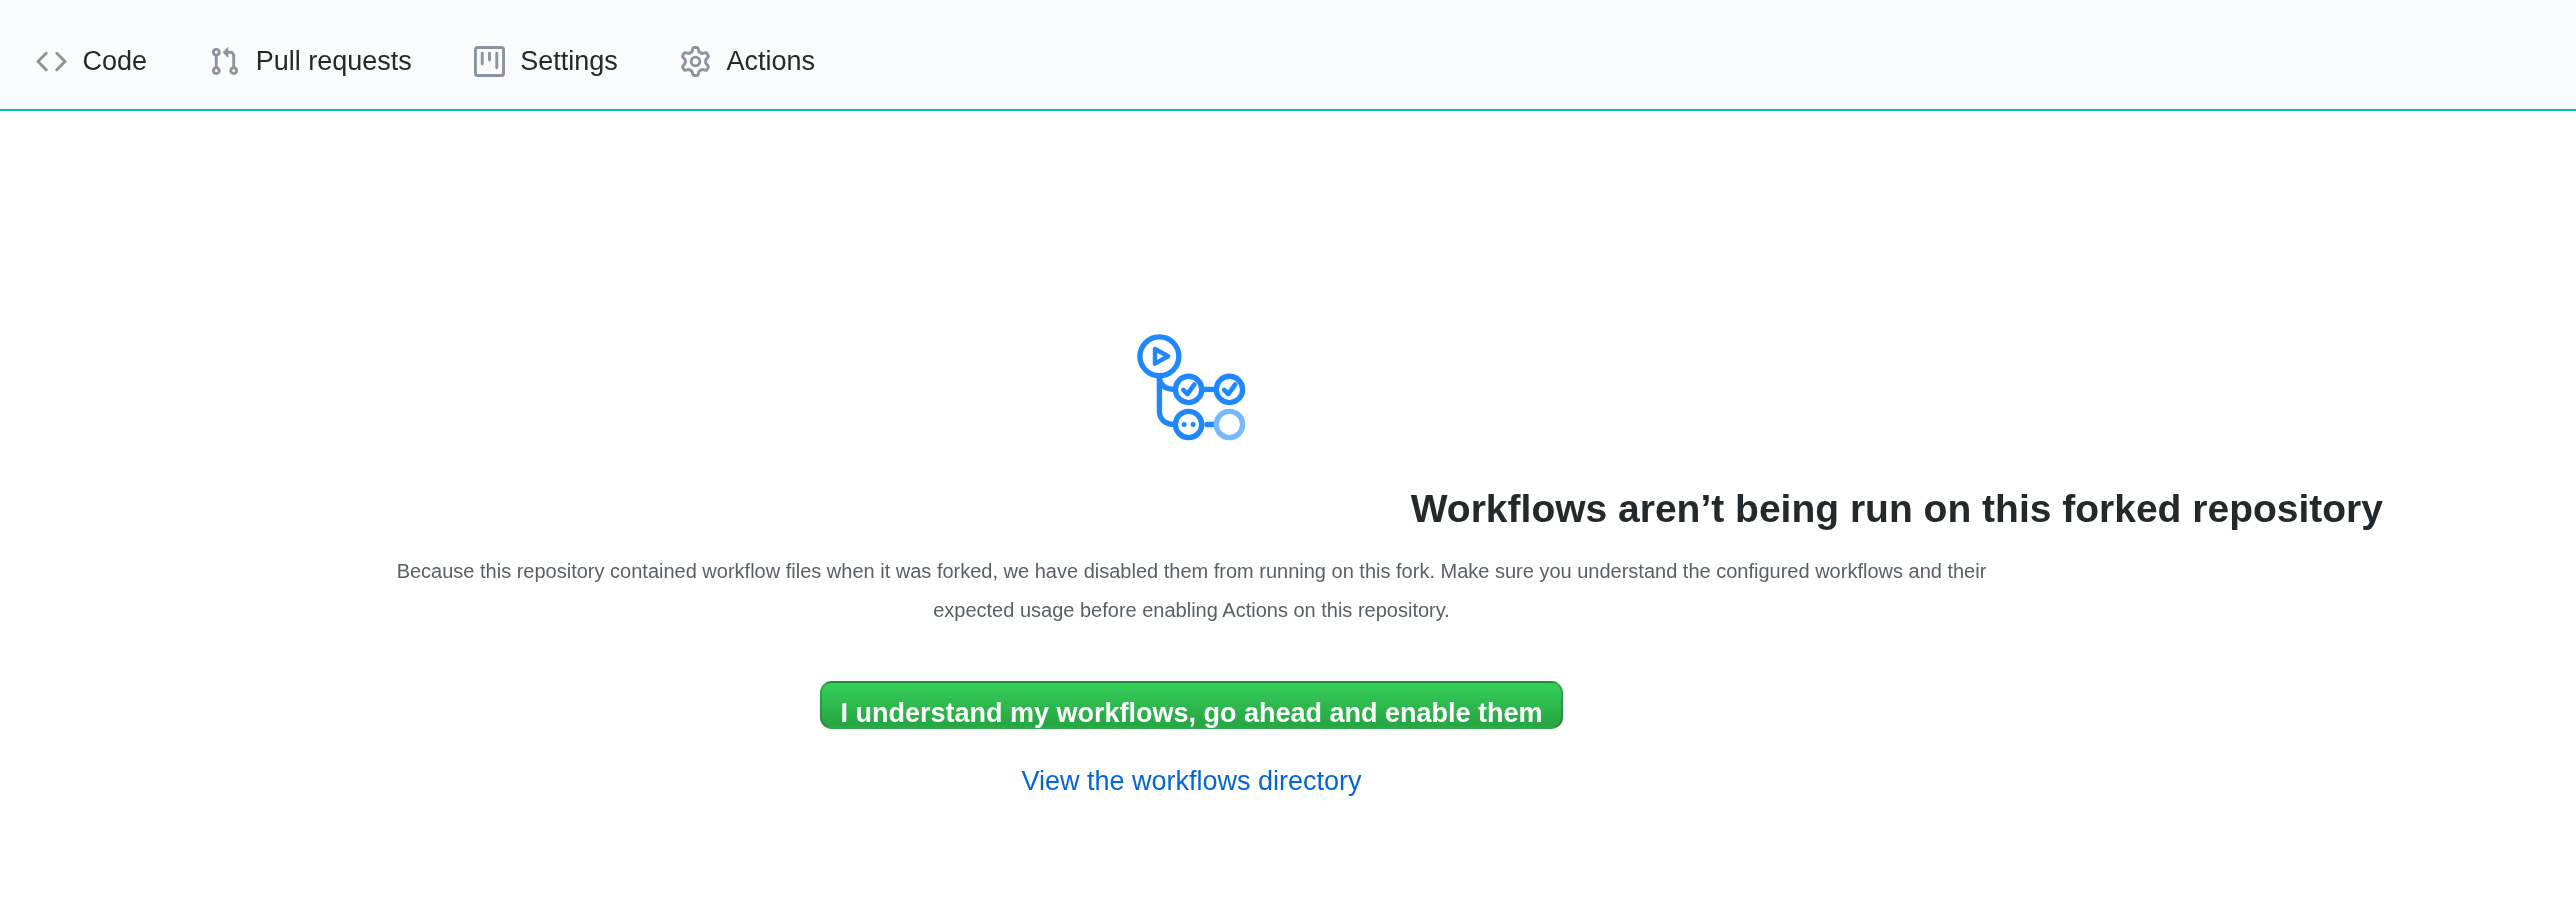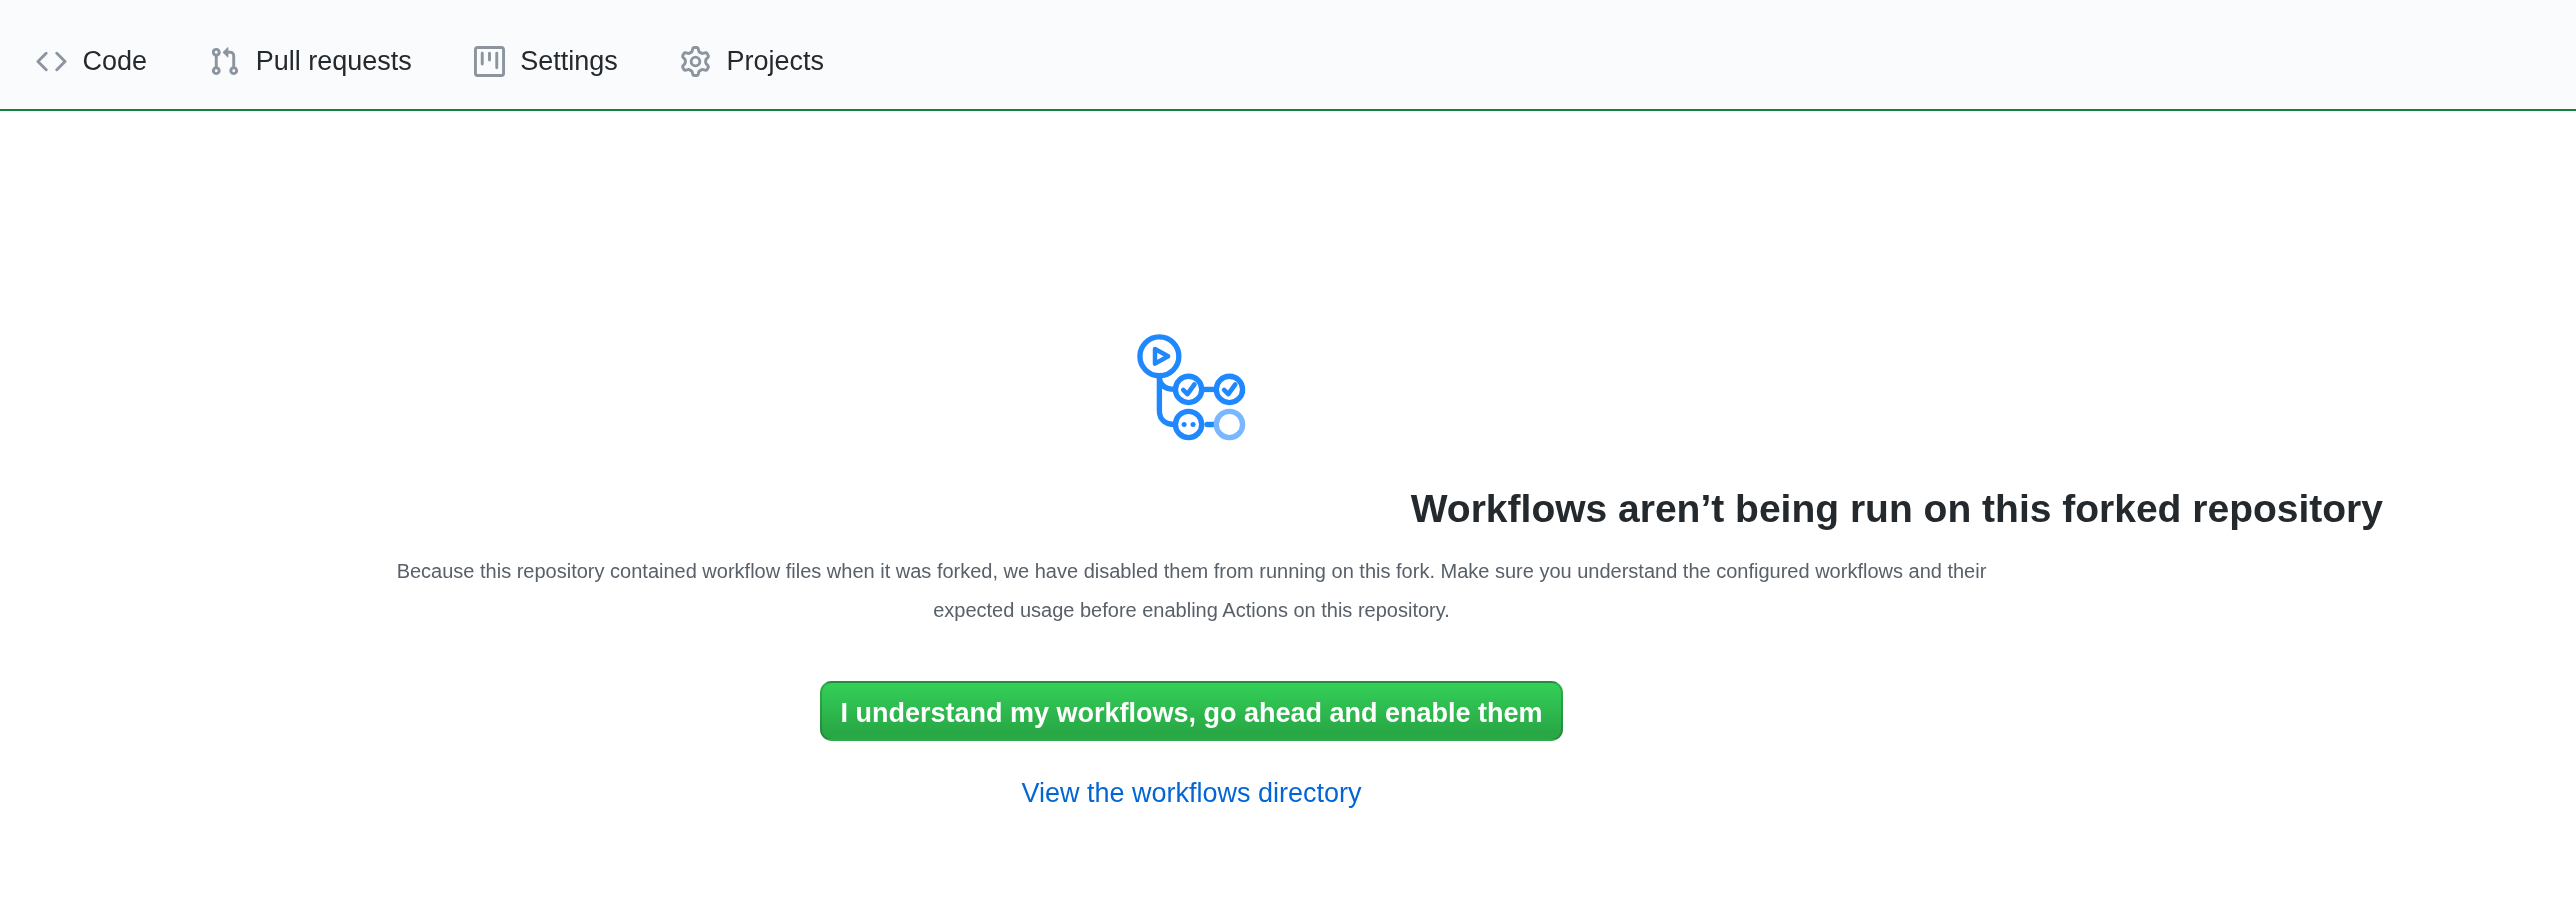--- a/index.html
+++ b/index.html
@@ -9,21 +9,21 @@
     font-family:"Liberation Sans","DejaVu Sans",sans-serif;
     color:#24292e;
     overflow:hidden;
     -webkit-font-smoothing:antialiased;
   }
   
   .tabbar{
     box-sizing:border-box;
     height:111px;
     background:#fafbfc;
-    border-bottom:2px solid #15803d;
+    border-bottom:2px solid #14b8a6;
     display:flex;
     align-items:stretch;
     padding:13.7px 0 0 4.9px;
     text-align:center;
   }
   .tab{
     position:relative;
     display:flex;
     align-items:center;
     padding:0 31px;
@@ -73,21 +73,21 @@
     margin:19px auto 0;
     max-width:1603px;
     font-size:20px;
     line-height:39px;
     color:#586069;
   }
   .btn-enable{
     margin-top:51px;
     display:inline-block;
     box-sizing:border-box;
-    height:60px;
+    height:48px;
     padding:0 18px;
     font-family:inherit;
     font-size:27px;
     font-weight:700;
     line-height:61px;
     color:#ffffff;
     background-color:#28a745;
     background-image:linear-gradient(-180deg,#34d058 0%,#28a745 90%);
     border:2px solid rgba(27,31,35,0.2);
     border-radius:11.7px;
@@ -134,21 +134,21 @@
     </span>
     <span class="tab-label">Settings</span>
   </a>
 
   <a class="tab">
     <span class="octicon">
       <svg viewBox="0 0 16 16" fill="currentColor" aria-hidden="true">
           <path d="M8 0a8.2 8.2 0 0 1 .701.031C9.444.095 9.99.645 10.16 1.29l.288 1.107c.018.066.079.158.212.224.231.114.454.243.668.386.123.082.233.09.299.071l1.103-.303c.644-.176 1.392.021 1.82.63.27.385.506.792.704 1.218.315.675.111 1.422-.364 1.891l-.814.806c-.049.048-.098.147-.088.294.016.257.016.515 0 .772-.01.147.038.246.088.294l.814.806c.475.469.679 1.216.364 1.891a7.977 7.977 0 0 1-.704 1.217c-.428.61-1.176.807-1.82.63l-1.102-.302c-.067-.019-.177-.011-.3.071a5.909 5.909 0 0 1-.668.386c-.133.066-.194.158-.211.224l-.29 1.106c-.168.646-.715 1.196-1.458 1.26a8.006 8.006 0 0 1-1.402 0c-.743-.064-1.289-.614-1.458-1.26l-.289-1.106c-.018-.066-.079-.158-.212-.224a5.738 5.738 0 0 1-.668-.386c-.123-.082-.233-.09-.299-.071l-1.103.303c-.644.176-1.392-.021-1.82-.63a8.12 8.12 0 0 1-.704-1.218c-.315-.675-.111-1.422.363-1.891l.815-.806c.05-.048.098-.147.088-.294a6.214 6.214 0 0 1 0-.772c.01-.147-.038-.246-.088-.294l-.815-.806C.635 6.045.431 5.298.746 4.623a7.92 7.92 0 0 1 .704-1.217c.428-.61 1.176-.807 1.82-.63l1.102.302c.067.019.177.011.3-.071.214-.143.437-.272.668-.386.133-.066.194-.158.211-.224l.29-1.106C6.009.645 6.556.095 7.299.03 7.53.01 7.764 0 8 0Zm-.571 1.525c-.036.003-.108.036-.137.146l-.289 1.105c-.147.561-.549.967-.998 1.189-.173.086-.34.183-.5.29-.417.278-.97.423-1.529.27l-1.103-.303c-.109-.03-.175.016-.195.045-.22.312-.412.644-.573.99-.014.031-.021.11.059.19l.815.806c.411.406.562.957.53 1.456a4.709 4.709 0 0 0 0 .582c.032.499-.119 1.05-.53 1.456l-.815.806c-.081.08-.073.159-.059.19.162.346.353.677.573.989.02.03.085.076.195.046l1.102-.303c.56-.153 1.113-.008 1.53.27.161.107.328.204.501.29.447.222.85.629.997 1.189l.289 1.105c.029.109.101.143.137.146a6.6 6.6 0 0 0 1.142 0c.036-.003.108-.036.137-.146l.289-1.105c.147-.561.549-.967.998-1.189.173-.086.34-.183.5-.29.417-.278.97-.423 1.529-.27l1.103.303c.109.029.175-.016.195-.045.22-.313.411-.644.573-.99.014-.031.021-.11-.059-.19l-.815-.806c-.411-.406-.562-.957-.53-1.456a4.709 4.709 0 0 0 0-.582c-.032-.499.119-1.05.53-1.456l.815-.806c.081-.08.073-.159.059-.19a6.464 6.464 0 0 0-.573-.989c-.02-.03-.085-.076-.195-.046l-1.102.303c-.56.153-1.113.008-1.53-.27a4.44 4.44 0 0 0-.501-.29c-.447-.222-.85-.629-.997-1.189l-.289-1.105c-.029-.11-.101-.143-.137-.146a6.6 6.6 0 0 0-1.142 0ZM11 8a3 3 0 1 1-6 0 3 3 0 0 1 6 0ZM9.5 8a1.5 1.5 0 1 0-3.001.001A1.5 1.5 0 0 0 9.5 8Z"></path>
         </svg>
     </span>
-    <span class="tab-label">Projects</span>
+    <span class="tab-label">Actions</span>
   </a>
 
 </header>
 
 <main class="content">
   <div class="blankslate">
 
     <div class="graphic">
       <svg width="111" height="109" viewBox="0 0 114 112" fill="none" aria-hidden="true">
 

